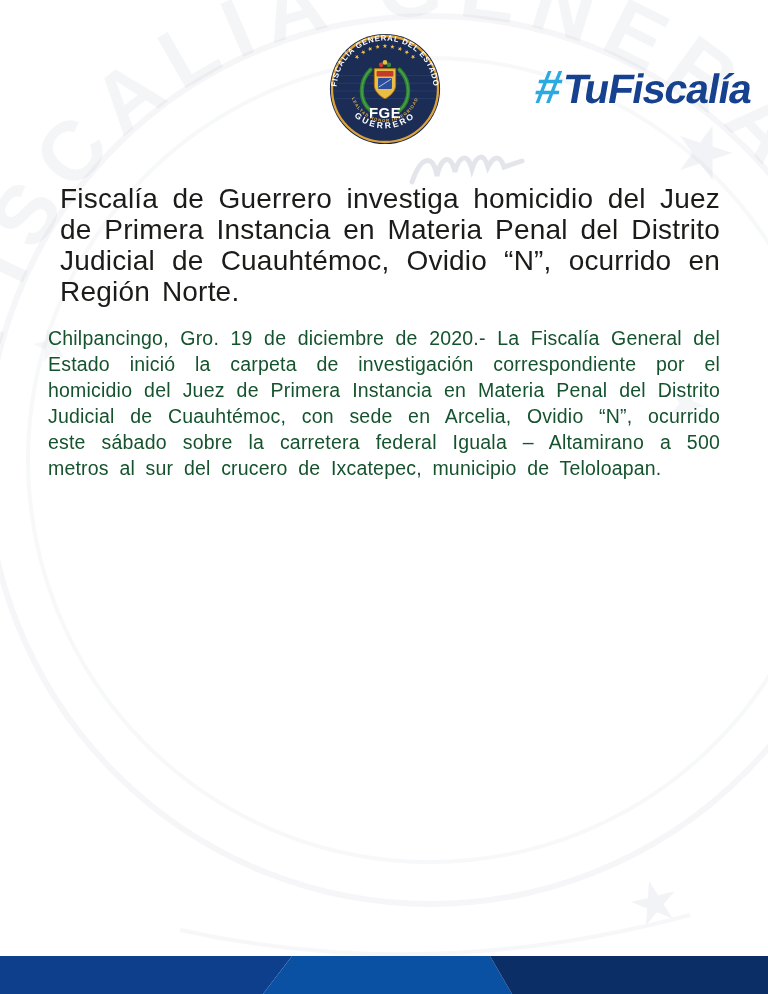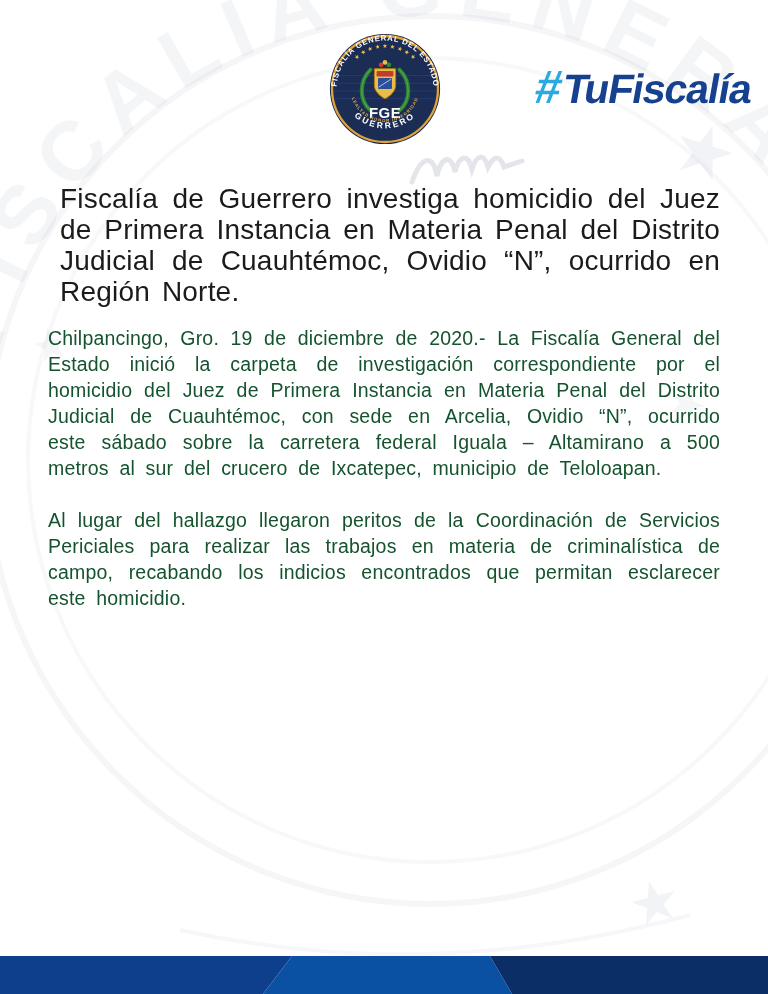--- a/index.html
+++ b/index.html
@@ -110,21 +110,20 @@
   </svg>
 
   <div class="hashtag">
     <span class="hash">#</span>
     <span class="hlabel">TuFiscalía</span>
   </div>
 
   <div class="content">
     <h1 class="headline">Fiscalía de Guerrero investiga homicidio del Juez de Primera Instancia en Materia Penal del Distrito Judicial de Cuauhtémoc, Ovidio “N”, ocurrido en Región Norte.</h1>
     <p>Chilpancingo, Gro. 19 de diciembre de 2020.- La Fiscalía General del Estado inició la carpeta de investigación correspondiente por el homicidio del Juez de Primera Instancia en Materia Penal del Distrito Judicial de Cuauhtémoc, con sede en Arcelia, Ovidio “N”, ocurrido este sábado sobre la carretera federal Iguala – Altamirano a 500 metros al sur del crucero de Ixcatepec, municipio de Teloloapan.</p>
-    <p>Al lugar del hallazgo llegaron peritos de la Coordinación de Servicios Periciales para realizar las trabajos en materia de criminalística de campo, recabando los indicios encontrados que permitan esclarecer este homicidio.</p>
   </div>
 
   <svg class="footer-bar" viewBox="0 0 768 38" preserveAspectRatio="none" aria-hidden="true">
     <polygon points="0,0 292,0 263,38 0,38" fill="#0D3F8C"></polygon>
     <polygon points="292,0 490,0 512,38 263,38" fill="#0A50A3"></polygon>
     <polygon points="490,0 768,0 768,38 512,38" fill="#0B2E67"></polygon>
   </svg>
 
 </div>
 

